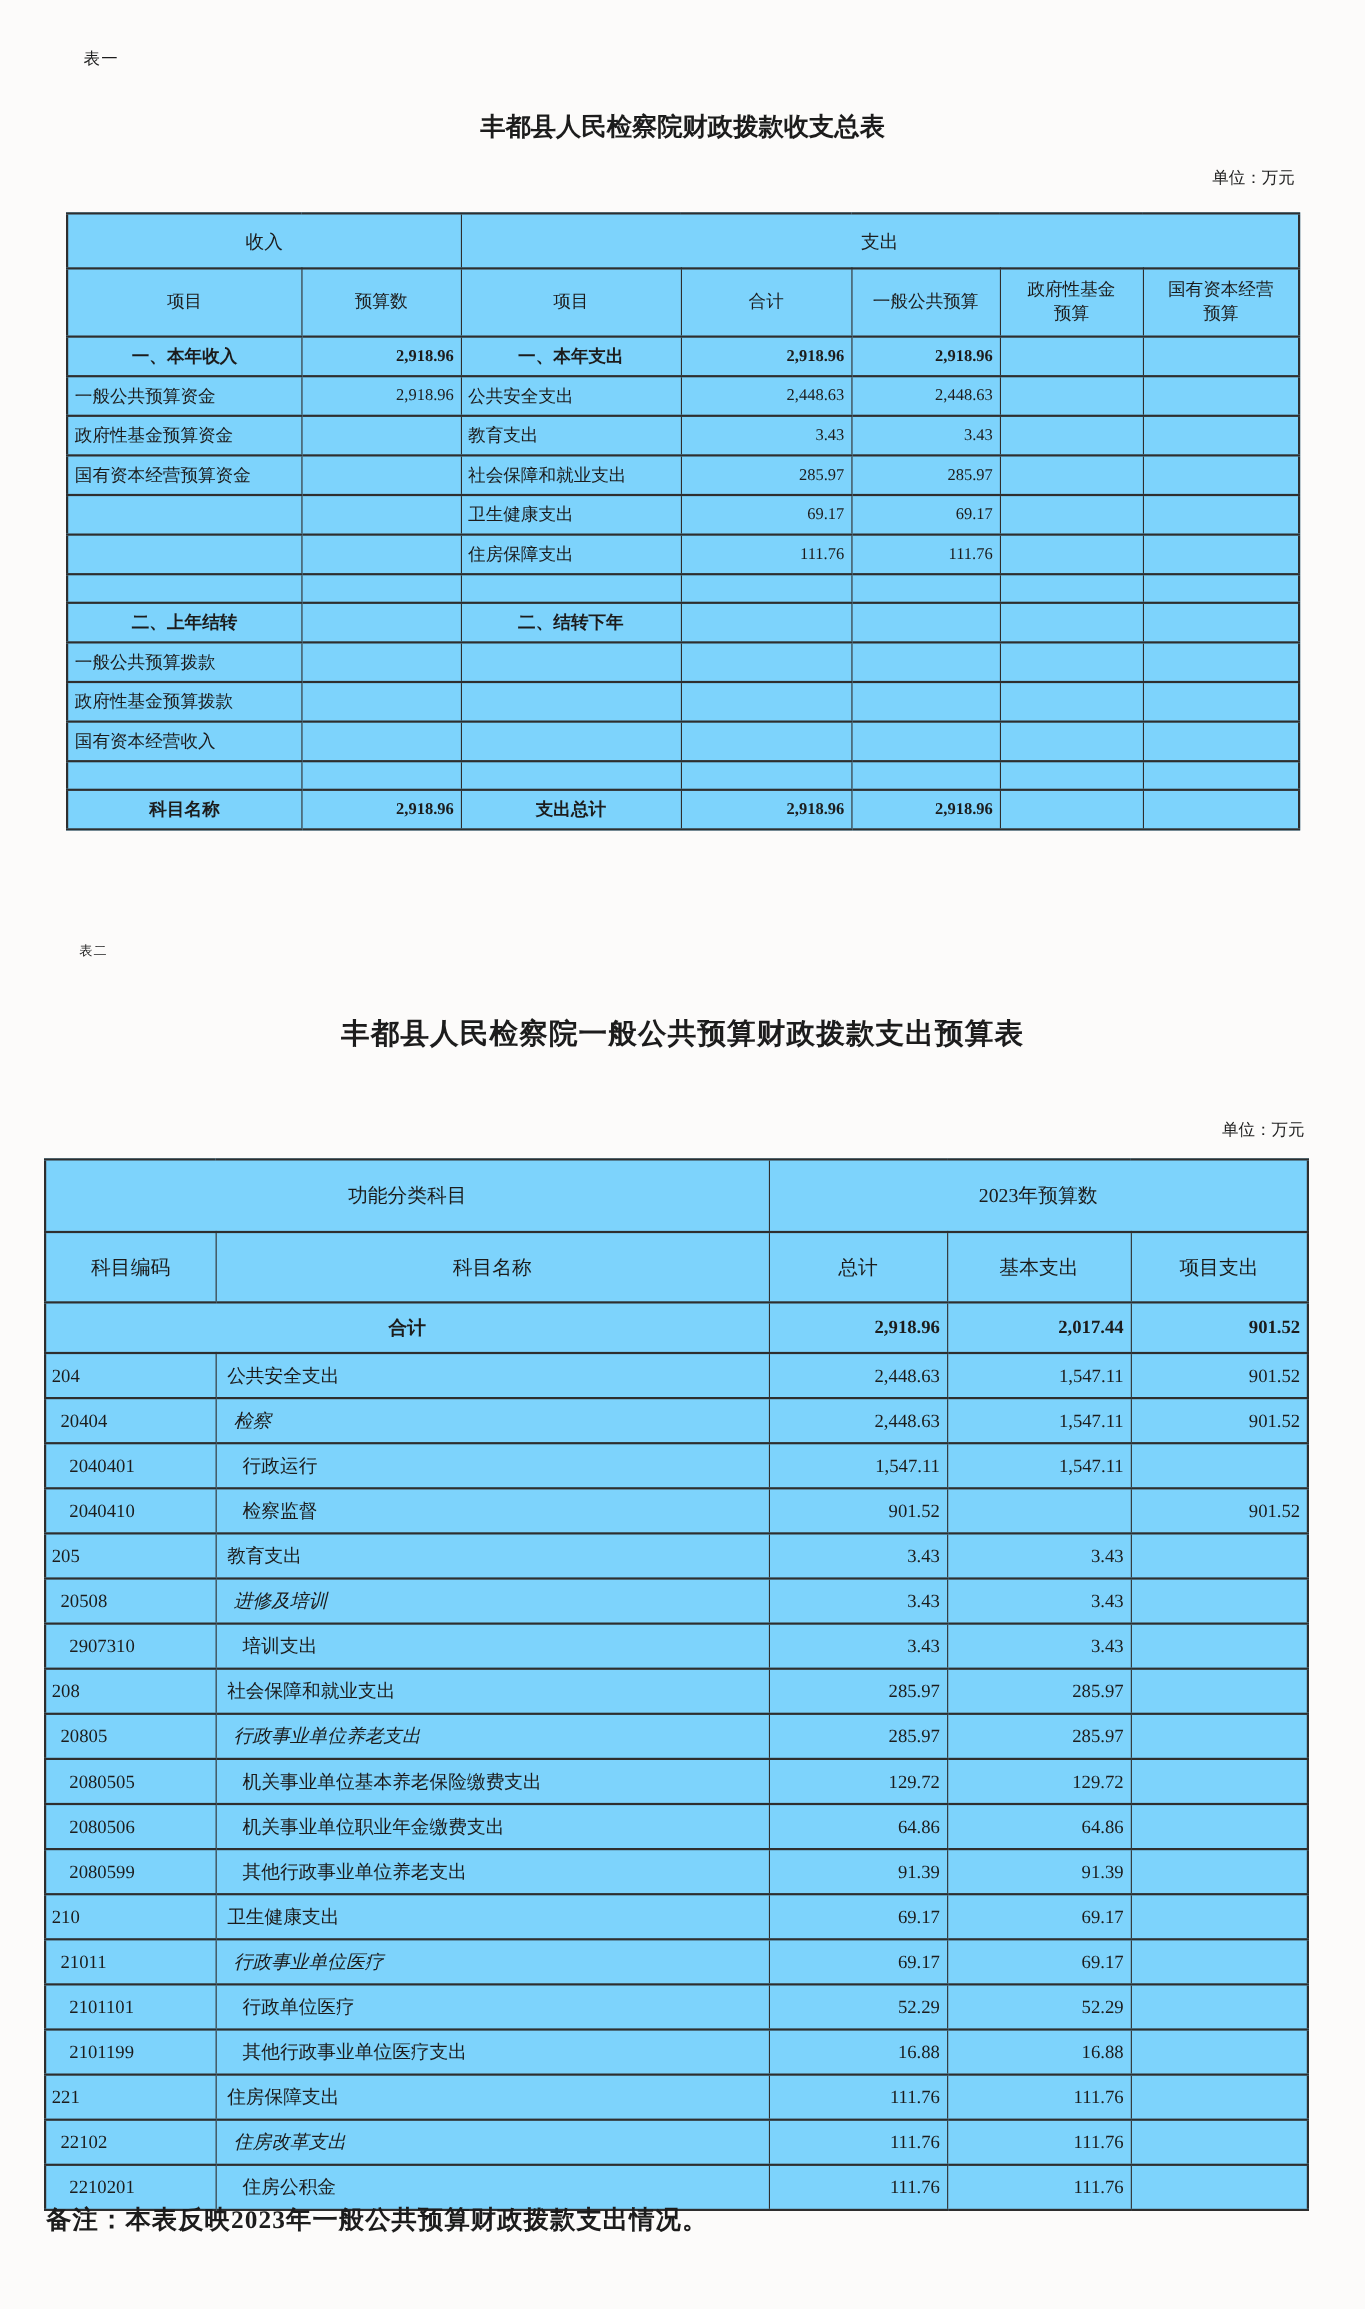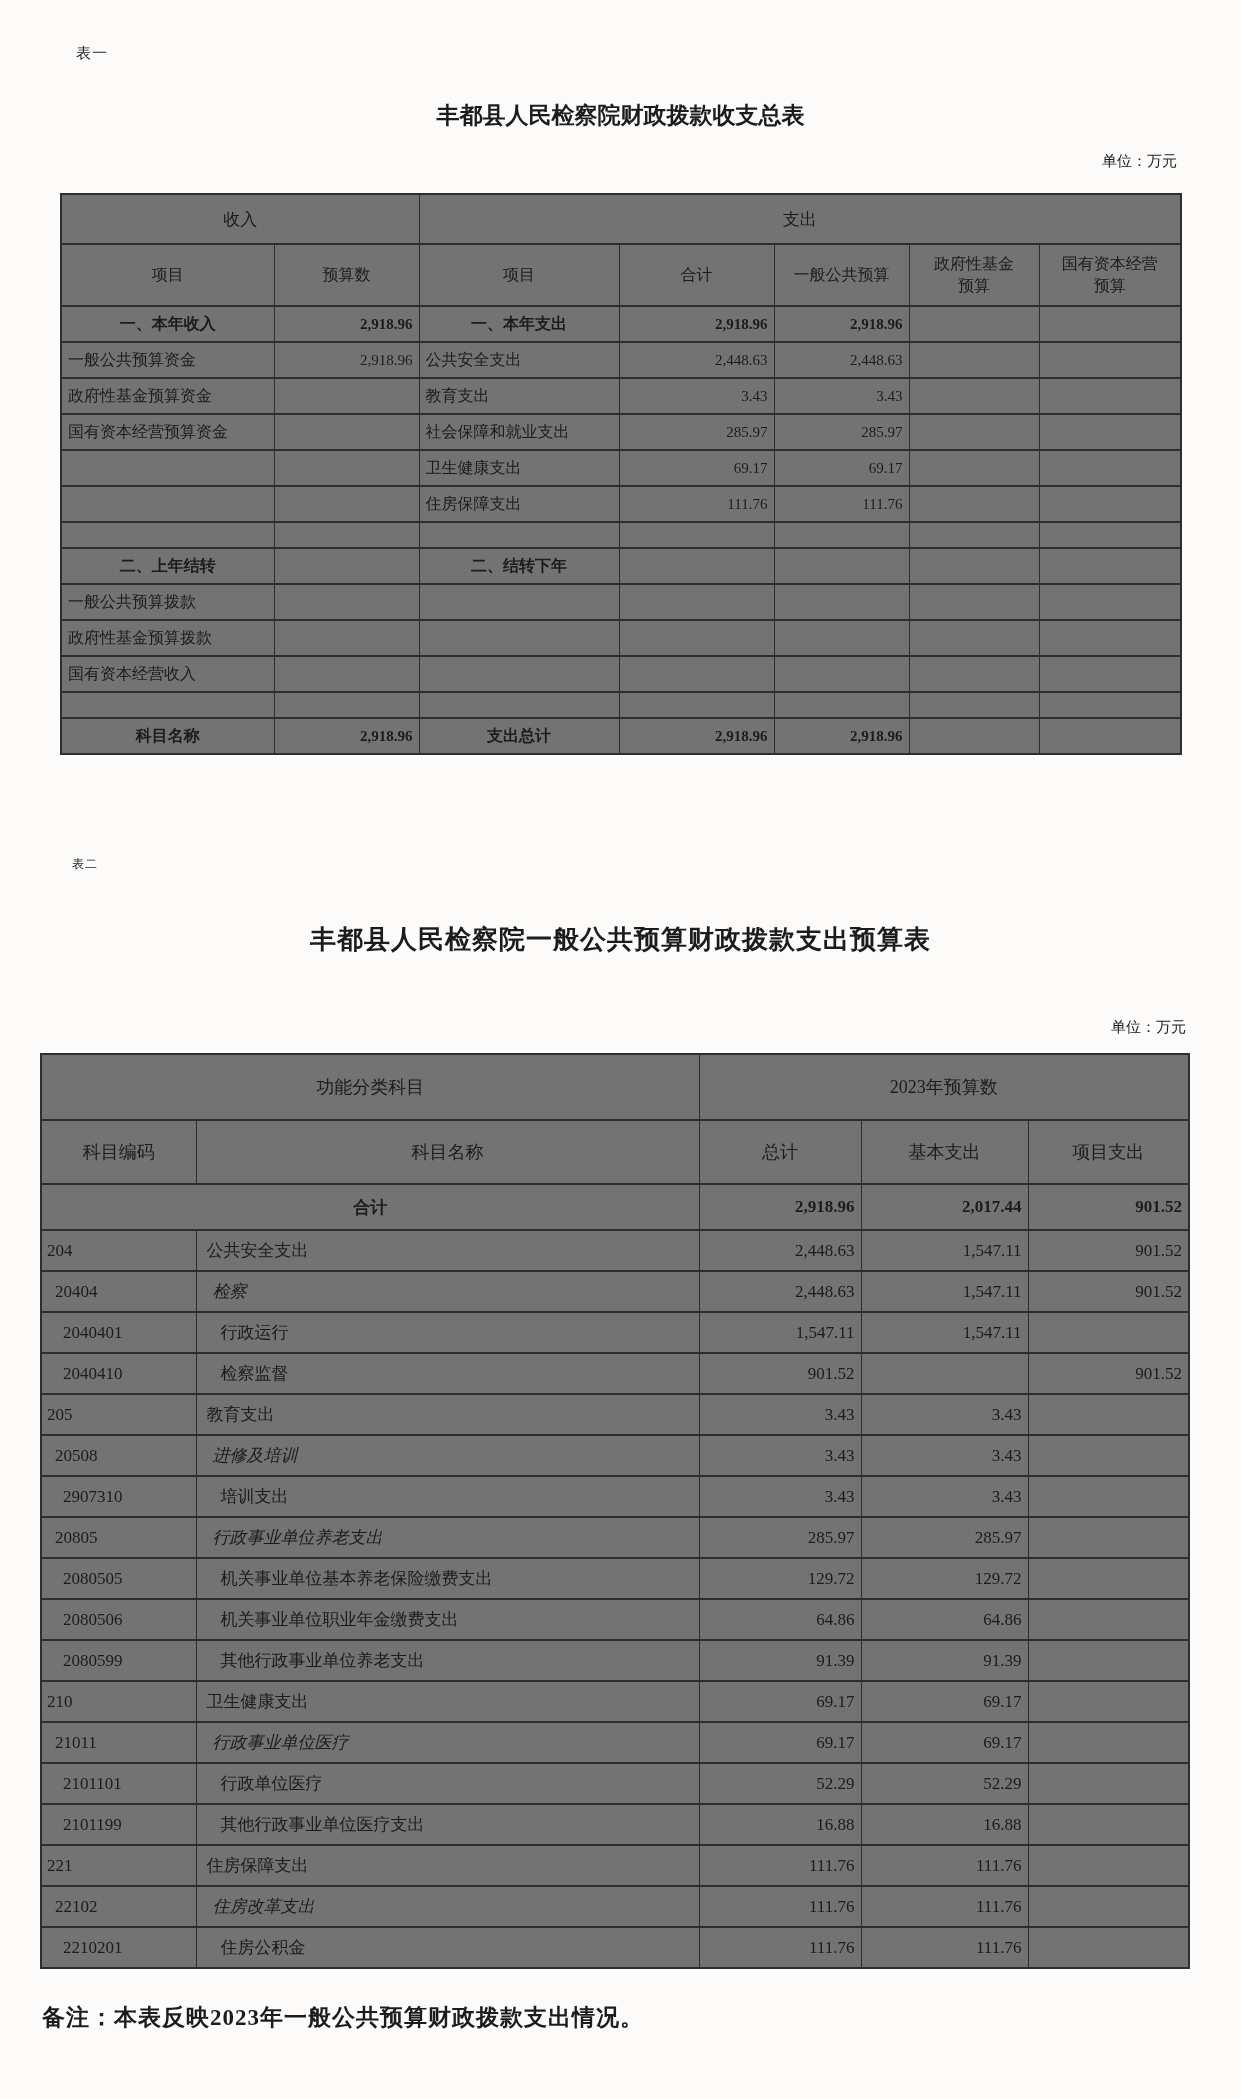--- a/index.html
+++ b/index.html
@@ -11,21 +11,21 @@
     font-family:"Liberation Serif","DejaVu Serif",serif;
     overflow:hidden;
   }
   .abs{position:absolute;}
   .tag-label{font-size:15px;letter-spacing:1px;}
   .doc-title{left:0;width:100%;text-align:center;font-weight:bold;margin:0;}
   .t1-title{top:100px;font-size:23px;}
   .t2-title{top:922px;font-size:26px;letter-spacing:1px;}
   .unit-label{font-size:15px;}
 
-  table{border-collapse:collapse;table-layout:fixed;background:#737373;}
+  table{border-collapse:collapse;table-layout:fixed;background:#7dd3fc;}
   table,td{border:1px solid #2e2e2e;}
   td{
     border-top-width:2px;border-bottom-width:2px;
     padding:0 6px;overflow:hidden;white-space:nowrap;
     vertical-align:middle;
   }
   table{border-width:2px;}
 
   
   .t1{left:60px;top:193px;width:1120px;}
@@ -311,20 +311,27 @@
         </tr>
 
         <tr class="lvl-3">
           <td class="code">2907310</td>
           <td class="name">培训支出</td>
           <td class="num">3.43</td>
           <td class="num">3.43</td>
           <td class="num"></td>
         </tr>
 
+        <tr class="lvl-1">
+          <td class="code">208</td>
+          <td class="name">社会保障和就业支出</td>
+          <td class="num">285.97</td>
+          <td class="num">285.97</td>
+          <td class="num"></td>
+        </tr>
 
         <tr class="lvl-2">
           <td class="code">20805</td>
           <td class="name">行政事业单位养老支出</td>
           <td class="num">285.97</td>
           <td class="num">285.97</td>
           <td class="num"></td>
         </tr>
 
         <tr class="lvl-3">

